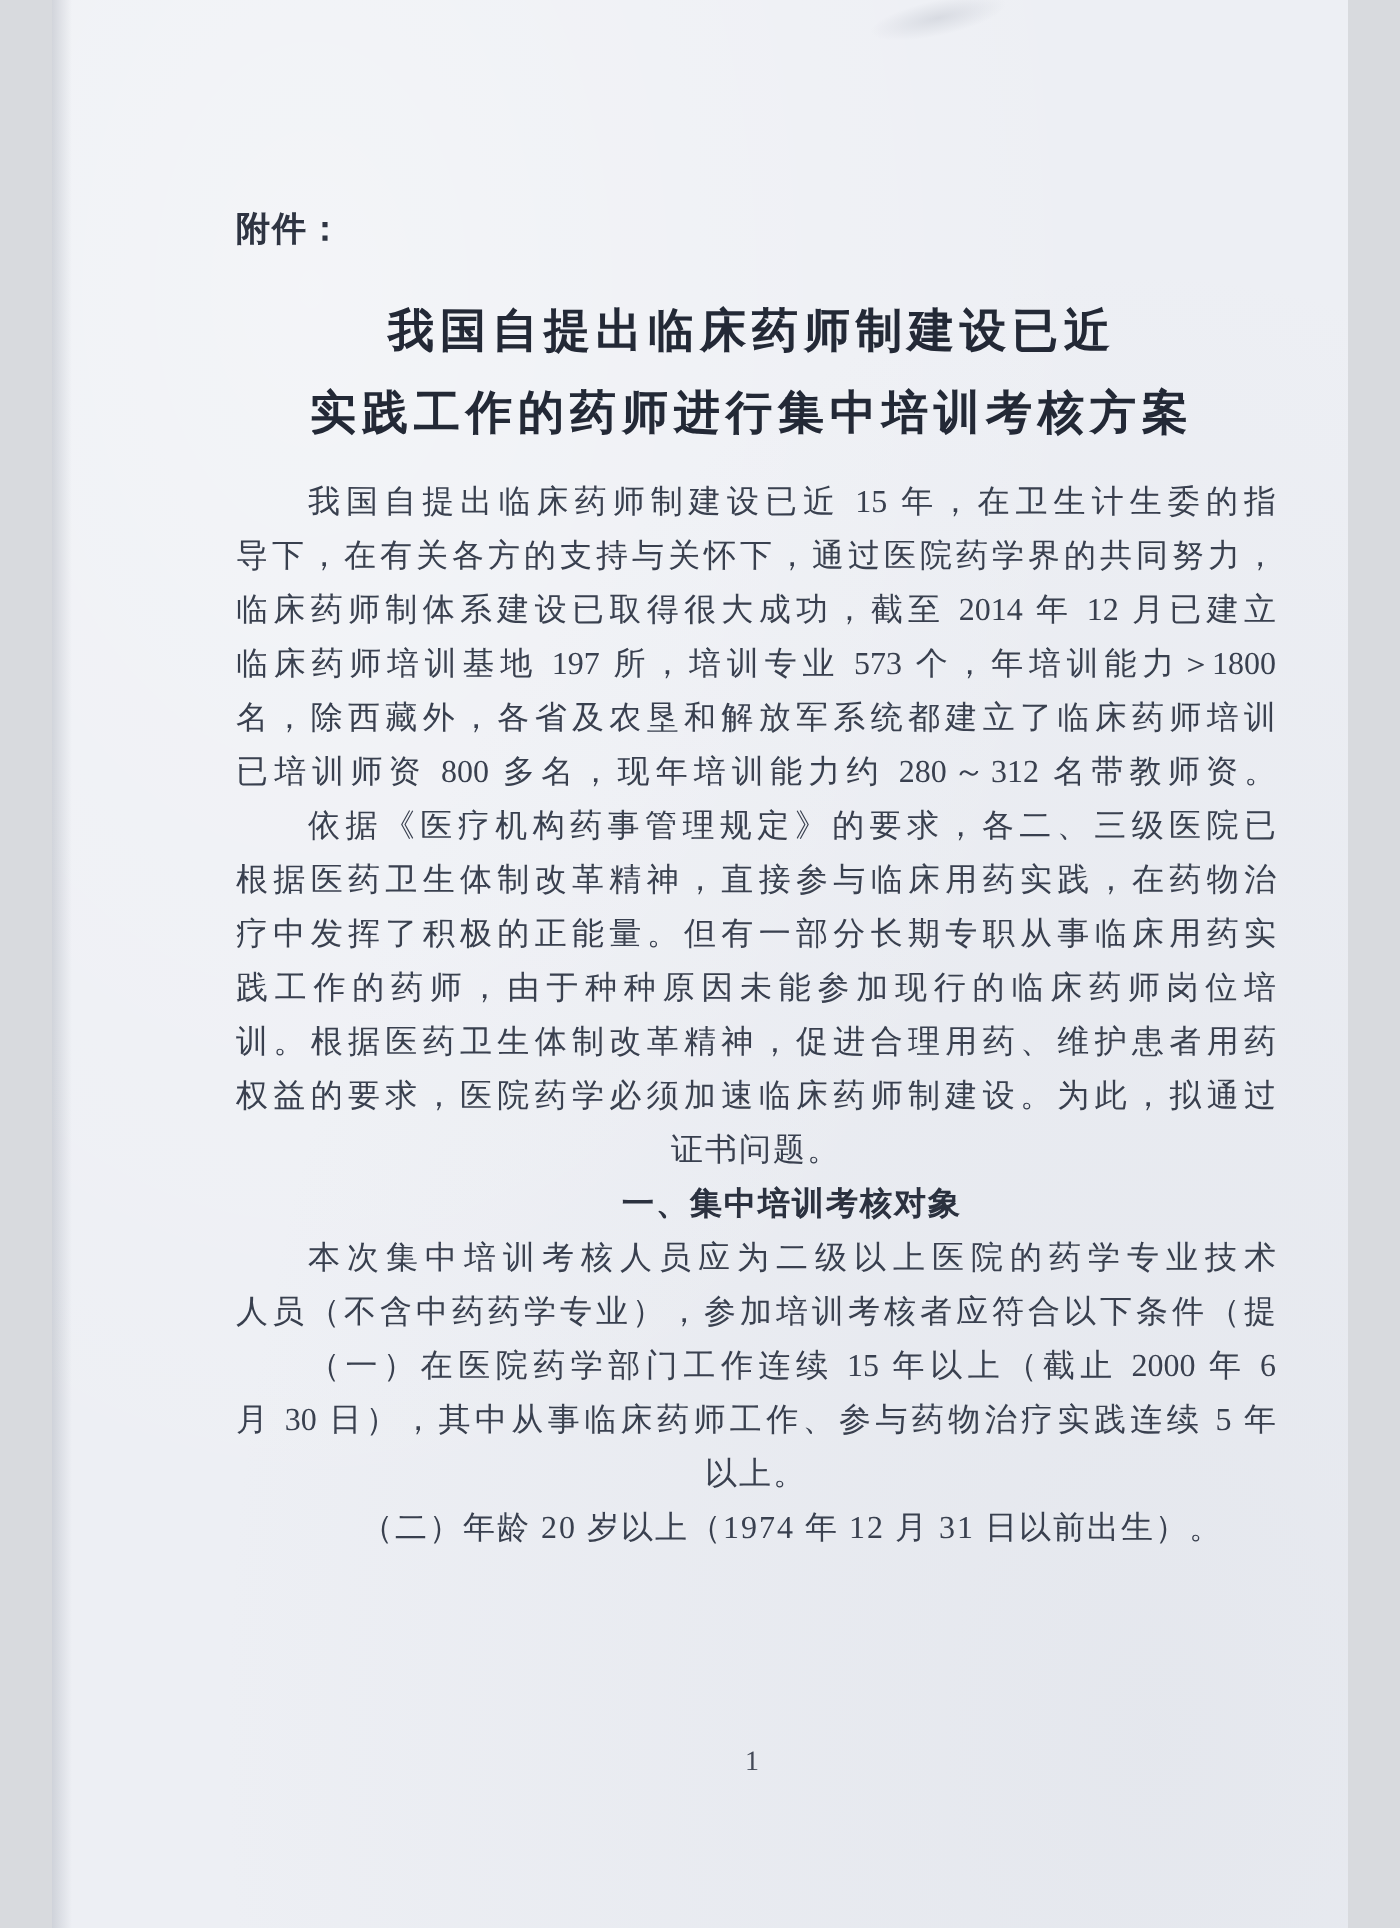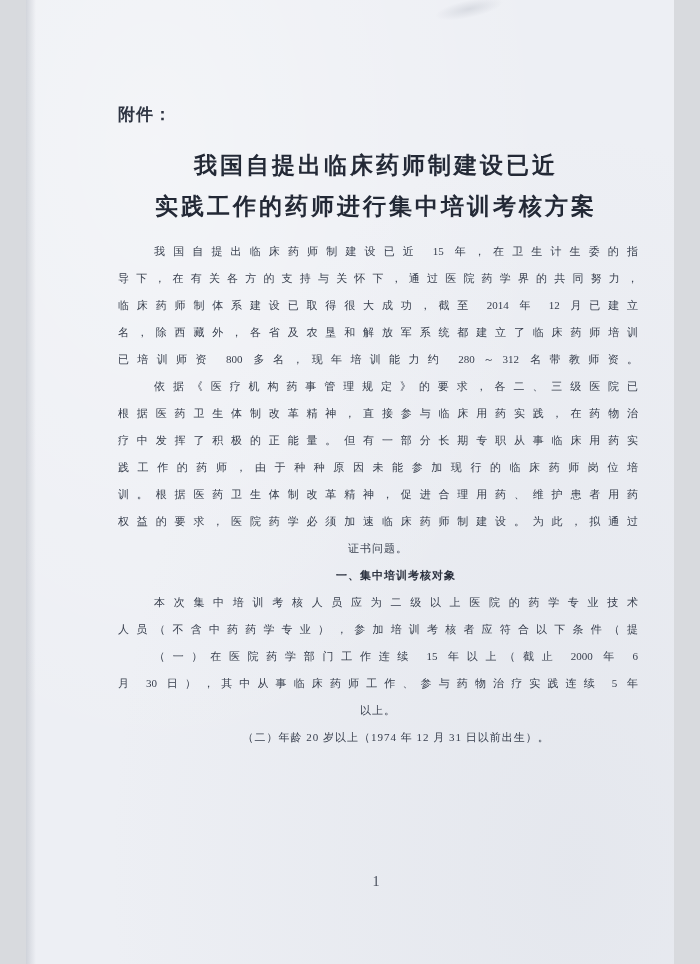--- a/index.html
+++ b/index.html
@@ -56,21 +56,21 @@
     letter-spacing: 3px;
     color: #232936;
   }
   .doc-title .title-line { line-height: 41px; }
 
   .doc-body {
     position: absolute;
     left: 92px;
     top: 238px;
     width: 520px;
-    font-size: 11px;
+    font-size: 16px;
     color: #39404f;
   }
 
   .para { margin: 0; padding: 0; }
 
   .line {
     display: block;
     line-height: 27px;
     letter-spacing: 1px;
     text-align: center;
@@ -113,20 +113,21 @@
     <div class="title-line">我国自提出临床药师制建设已近</div>
     <div class="title-line">实践工作的药师进行集中培训考核方案</div>
   </div>
 
   <div class="doc-body">
 
     <div class="para">
       <span class="line jl ind">我国自提出临床药师制建设已近 15 年，在卫生计生委的指</span>
       <span class="line jl">导下，在有关各方的支持与关怀下，通过医院药学界的共同努力，</span>
       <span class="line jl">临床药师制体系建设已取得很大成功，截至 2014 年 12 月已建立</span>
+      <span class="line jl">临床药师培训基地 197 所，培训专业 573 个，年培训能力＞1800</span>
       <span class="line jl">名，除西藏外，各省及农垦和解放军系统都建立了临床药师培训</span>
       <span class="line jl">已培训师资 800 多名，现年培训能力约 280～312 名带教师资。</span>
     </div>
 
     <div class="para">
       <span class="line jl ind">依据《医疗机构药事管理规定》的要求，各二、三级医院已</span>
       <span class="line jl">根据医药卫生体制改革精神，直接参与临床用药实践，在药物治</span>
       <span class="line jl">疗中发挥了积极的正能量。但有一部分长期专职从事临床用药实</span>
       <span class="line jl">践工作的药师，由于种种原因未能参加现行的临床药师岗位培</span>
       <span class="line jl">训。根据医药卫生体制改革精神，促进合理用药、维护患者用药</span>

